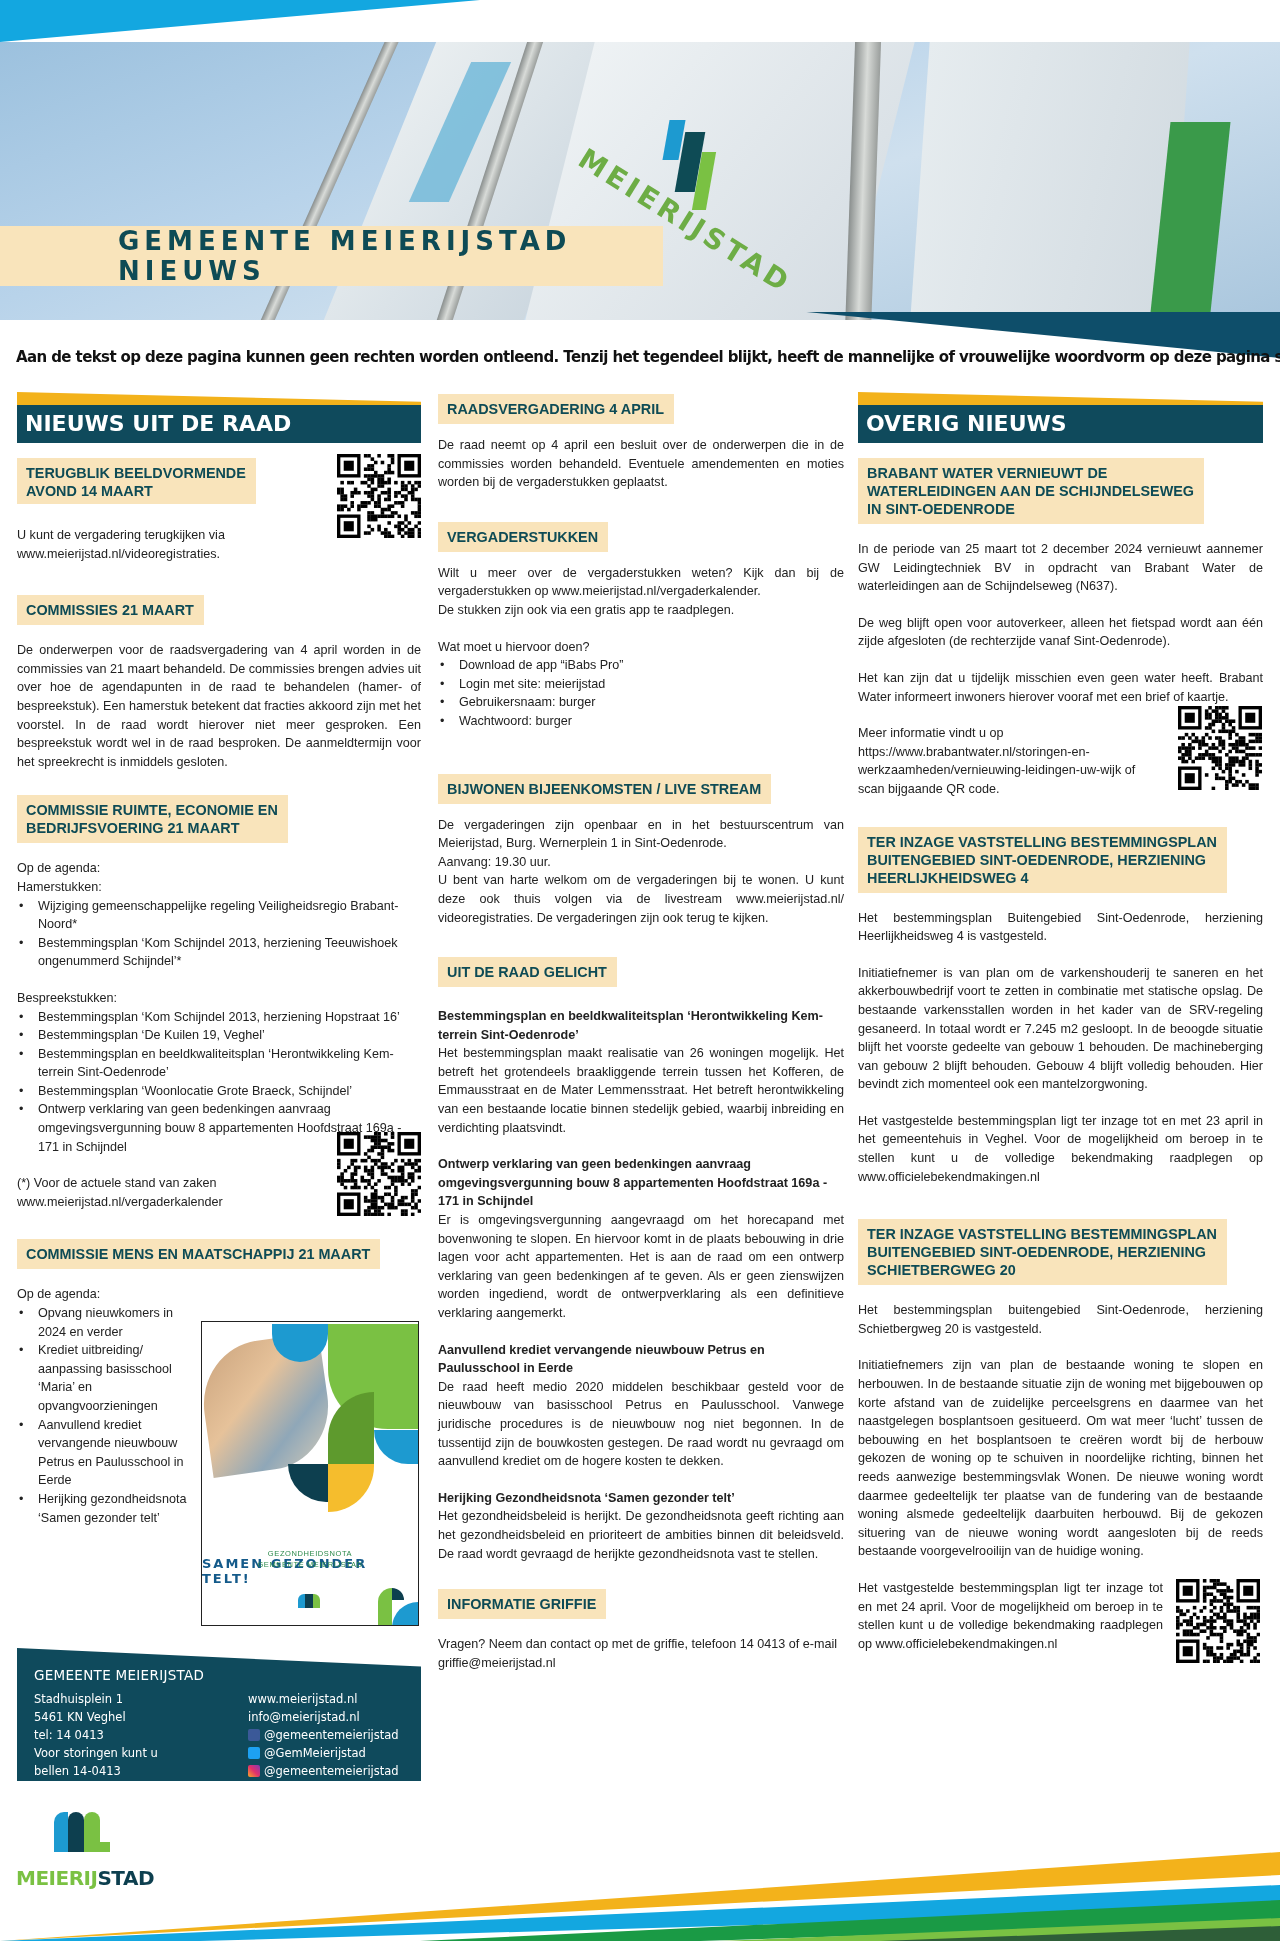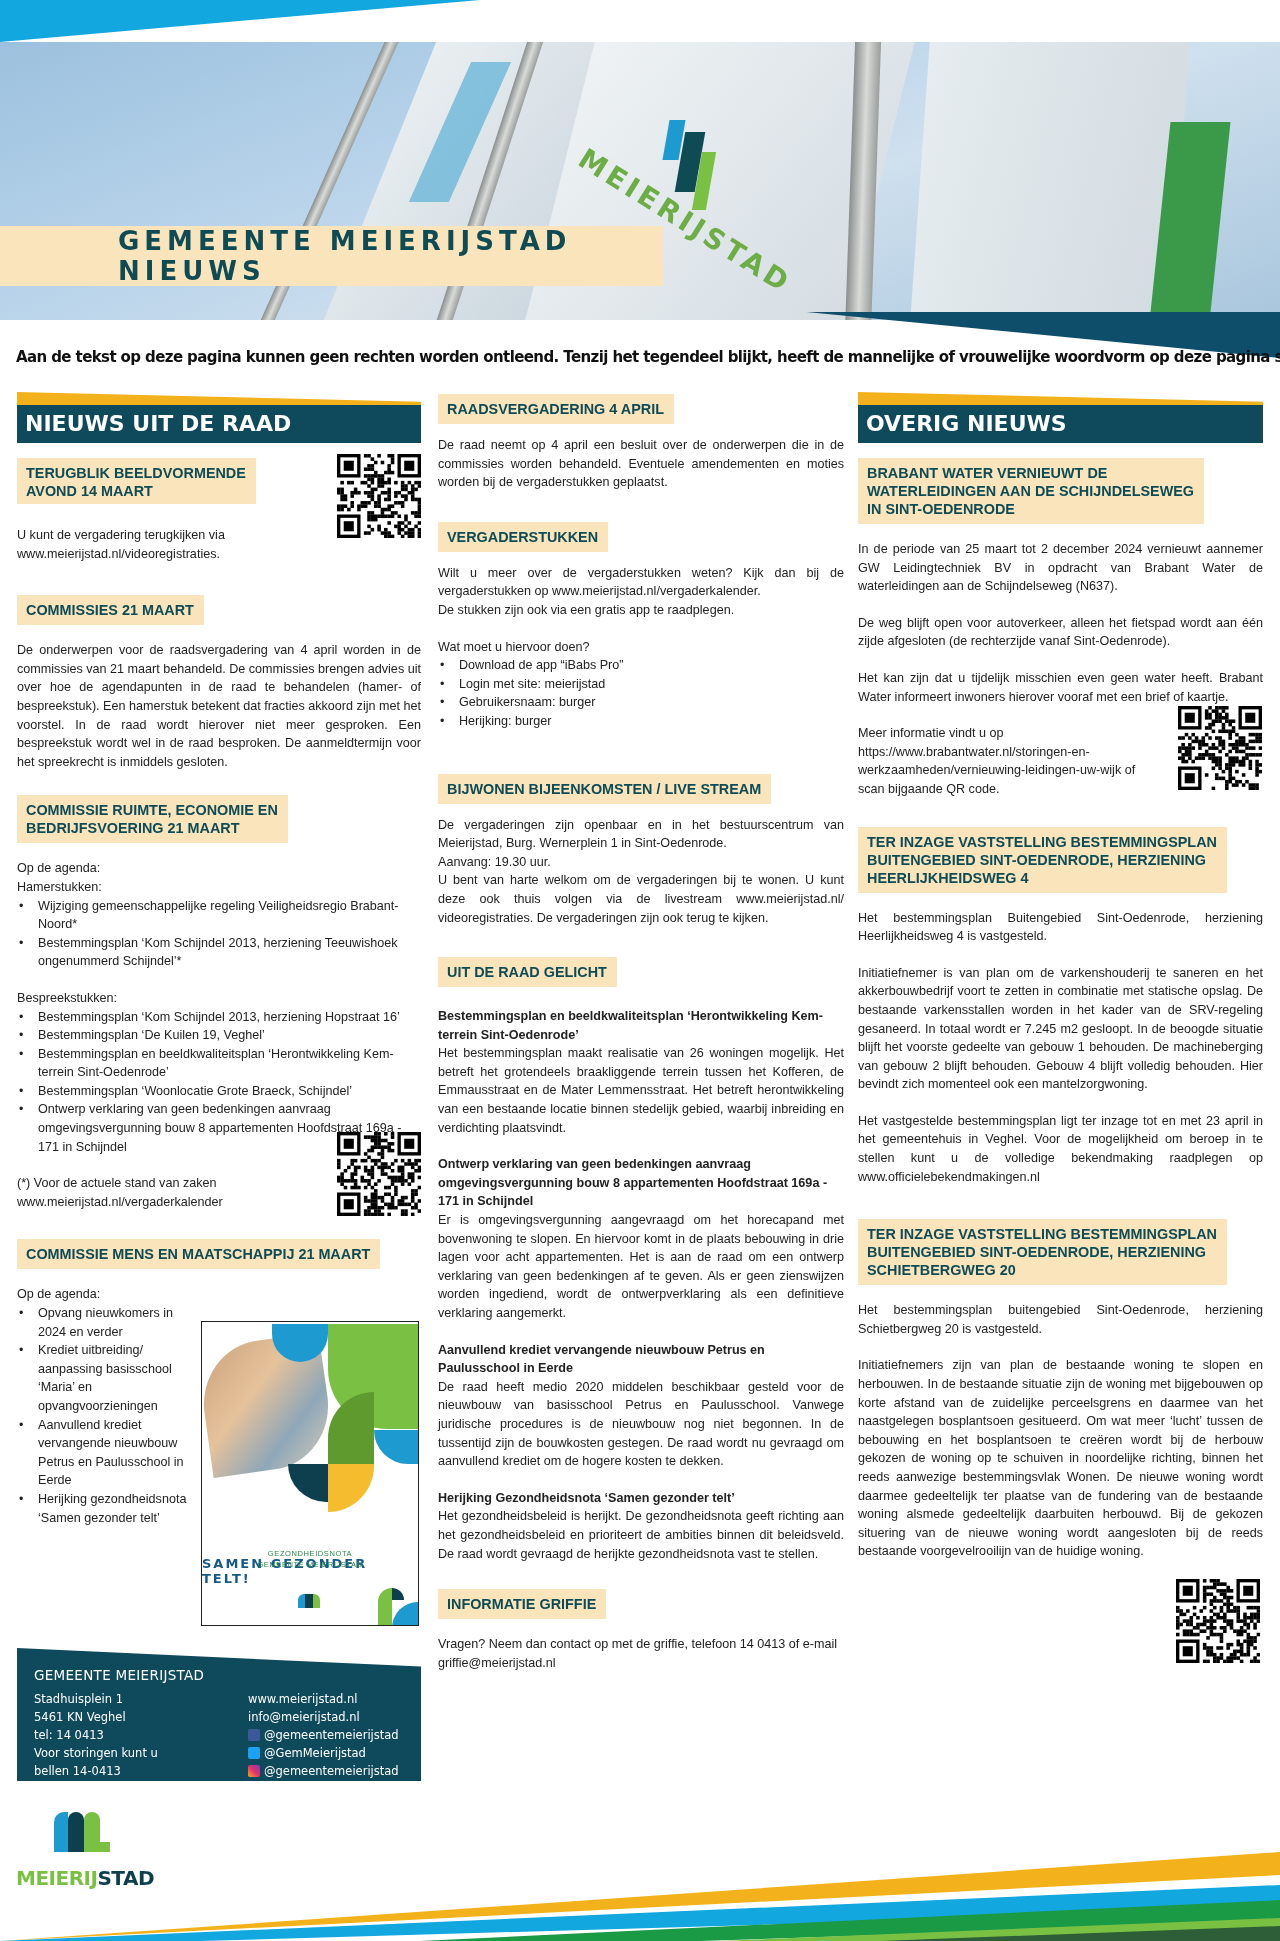--- a/index.html
+++ b/index.html
@@ -629,21 +629,21 @@
   <p style="margin-bottom:30px;">De raad neemt op 4 april een besluit over de onderwerpen die in de commissies worden behandeld. Eventuele amendementen en moties worden bij de vergaderstukken geplaatst.</p>
 
   <div class="subhead">VERGADERSTUKKEN</div>
   <p class="tight">Wilt u meer over de vergaderstukken weten? Kijk dan bij de vergaderstukken op www.meierijstad.nl/vergaderkalender.</p>
   <p>De stukken zijn ook via een gratis app te raadplegen.</p>
   <div>Wat moet u hiervoor doen?</div>
   <ul class="bul" style="margin-bottom:43px;">
     <li>Download de app “iBabs Pro”</li>
     <li>Login met site: meierijstad</li>
     <li>Gebruikersnaam: burger</li>
-    <li>Herijking: burger</li>
+    <li>Wachtwoord: burger</li>
   </ul>
 
   <div class="subhead">BIJWONEN BIJEENKOMSTEN / LIVE STREAM</div>
   <p class="tight">De vergaderingen zijn openbaar en in het bestuurscentrum van Meierijstad, Burg. Wernerplein 1 in Sint-Oedenrode.</p>
   <p class="tight nojust">Aanvang: 19.30 uur.</p>
   <p style="margin-bottom:30px;">U bent van harte welkom om de vergaderingen bij te wonen. U kunt deze ook thuis volgen via de livestream www.meierijstad.nl/ videoregistraties. De vergaderingen zijn ook terug te kijken.</p>
 
   <div class="subhead">UIT DE RAAD GELICHT</div>
   <div style="margin-top:8px;">
     <div class="b">Bestemmingsplan en beeldkwaliteitsplan ‘Herontwikkeling Kem-terrein Sint-Oedenrode’</div>
@@ -911,20 +911,21 @@
   <p style="margin-bottom:33px;">Het vastgestelde bestemmingsplan ligt ter inzage tot en met 23 april in het gemeentehuis in Veghel. Voor de mogelijkheid om beroep in te stellen kunt u de volledige bekendmaking raadplegen op www.officielebekendmakingen.nl</p>
 
   <div class="subhead">
     <span>TER INZAGE VASTSTELLING BESTEMMINGSPLAN</span><br>
     <span>BUITENGEBIED SINT-OEDENRODE, HERZIENING</span><br>
     <span>SCHIETBERGWEG 20</span>
   </div>
   <p style="margin-top:4px;">Het bestemmingsplan buitengebied Sint-Oedenrode, herziening Schietbergweg 20 is vastgesteld.</p>
   <p>Initiatiefnemers zijn van plan de bestaande woning te slopen en herbouwen. In de bestaande situatie zijn de woning met bijgebouwen op korte afstand van de zuidelijke perceelsgrens en daarmee van het naastgelegen bosplantsoen gesitueerd. Om wat meer ‘lucht’ tussen de bebouwing en het bosplantsoen te creëren wordt bij de herbouw gekozen de woning op te schuiven in noordelijke richting, binnen het reeds aanwezige bestemmingsvlak Wonen. De nieuwe woning wordt daarmee gedeeltelijk ter plaatse van de fundering van de bestaande woning alsmede gedeeltelijk daarbuiten herbouwd. Bij de gekozen situering van de nieuwe woning wordt aangesloten bij de reeds bestaande voorgevelrooilijn van de huidige woning.</p>
   <div class="block">
+    <p style="width:305px;">Het vastgestelde bestemmingsplan ligt ter inzage tot en met 24 april. Voor de mogelijkheid om beroep in te stellen kunt u de volledige bekendmaking raadplegen op www.officielebekendmakingen.nl</p>
     <div class="qr" style="left:318px;top:0;"><svg viewBox="0 0 84 84">
           <rect x="26.88" y="0" width="3.56" height="3.56" fill="#000"></rect>
           <rect x="33.6" y="0" width="3.56" height="3.56" fill="#000"></rect>
           <rect x="36.96" y="0" width="3.56" height="3.56" fill="#000"></rect>
           <rect x="40.32" y="0" width="3.56" height="3.56" fill="#000"></rect>
           <rect x="36.96" y="3.36" width="3.56" height="3.56" fill="#000"></rect>
           <rect x="40.32" y="3.36" width="3.56" height="3.56" fill="#000"></rect>
           <rect x="43.68" y="3.36" width="3.56" height="3.56" fill="#000"></rect>
           <rect x="47.04" y="3.36" width="3.56" height="3.56" fill="#000"></rect>
           <rect x="26.88" y="6.72" width="3.56" height="3.56" fill="#000"></rect>

